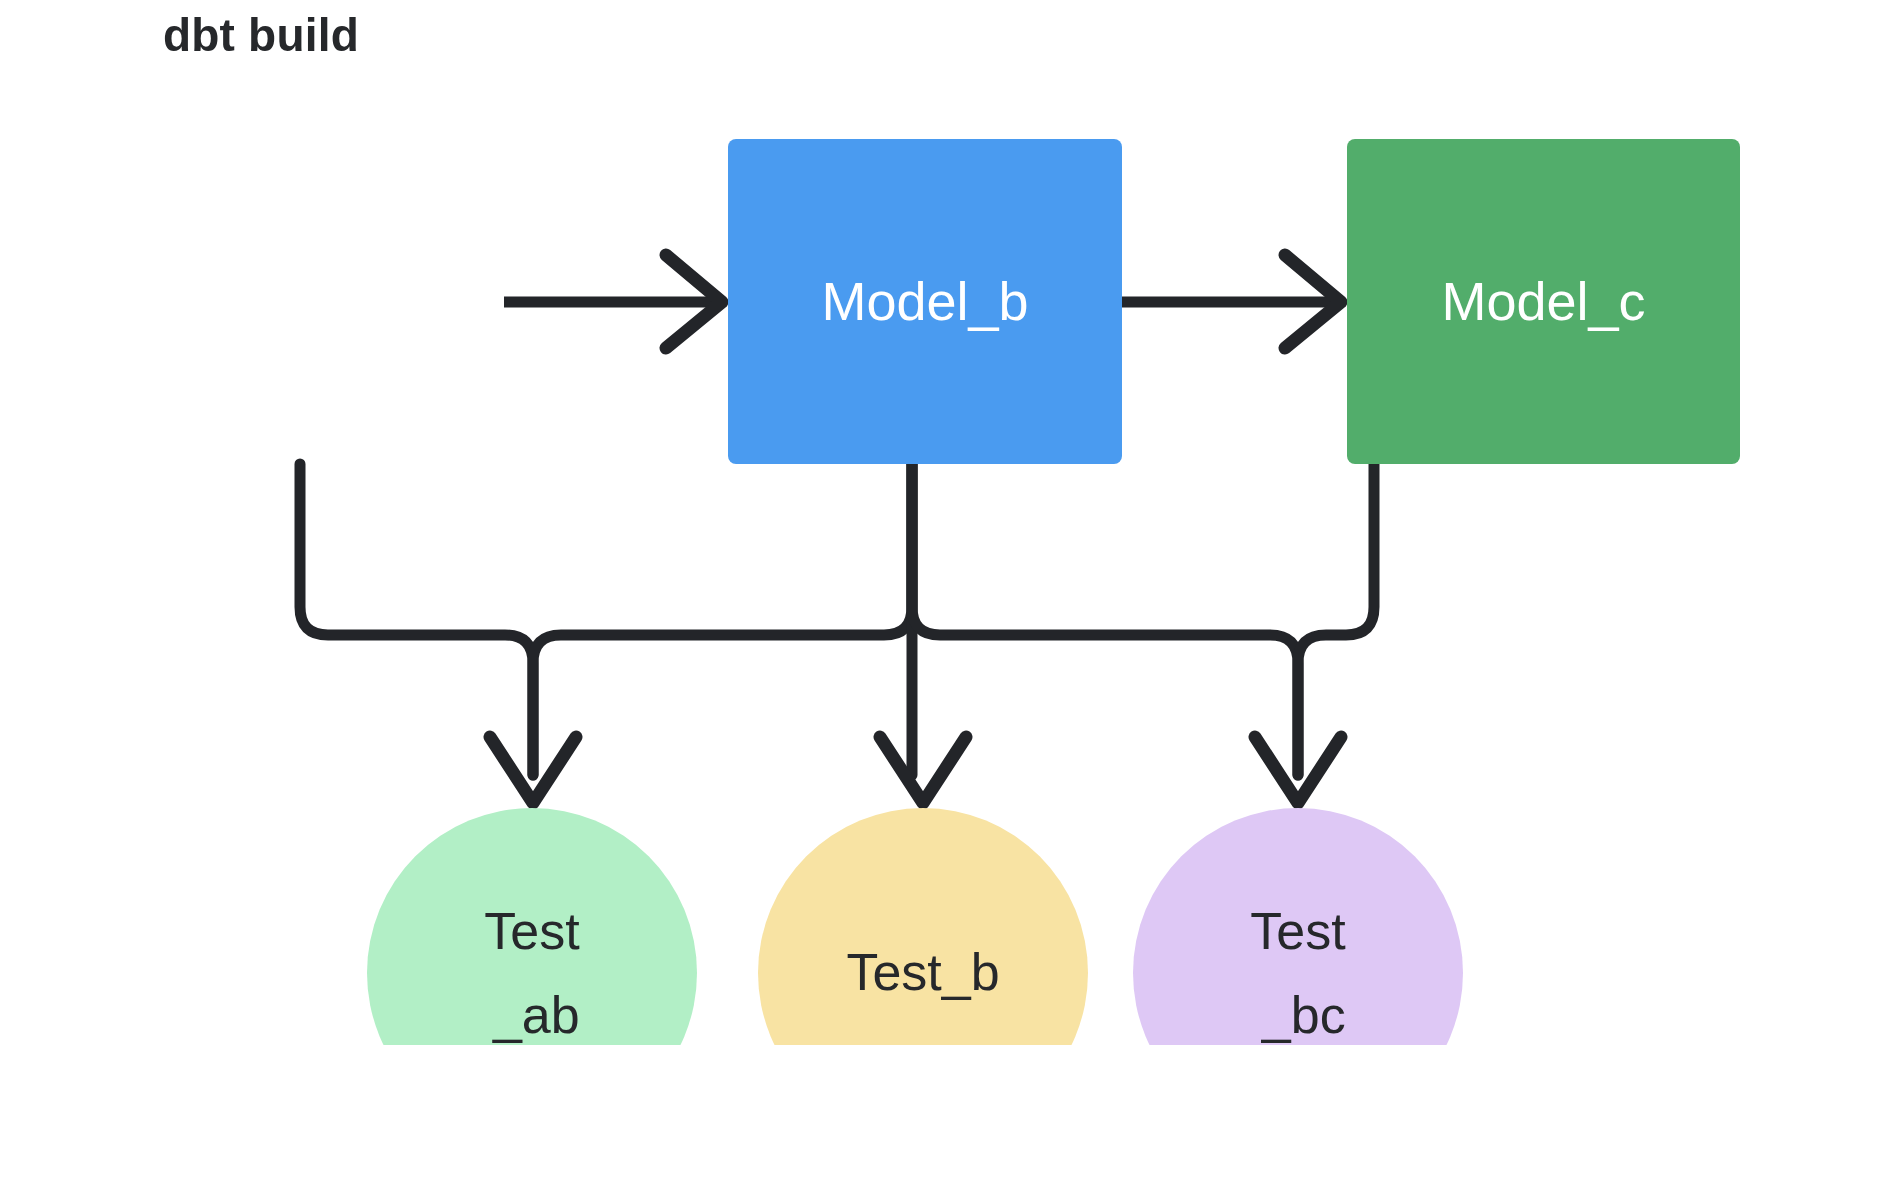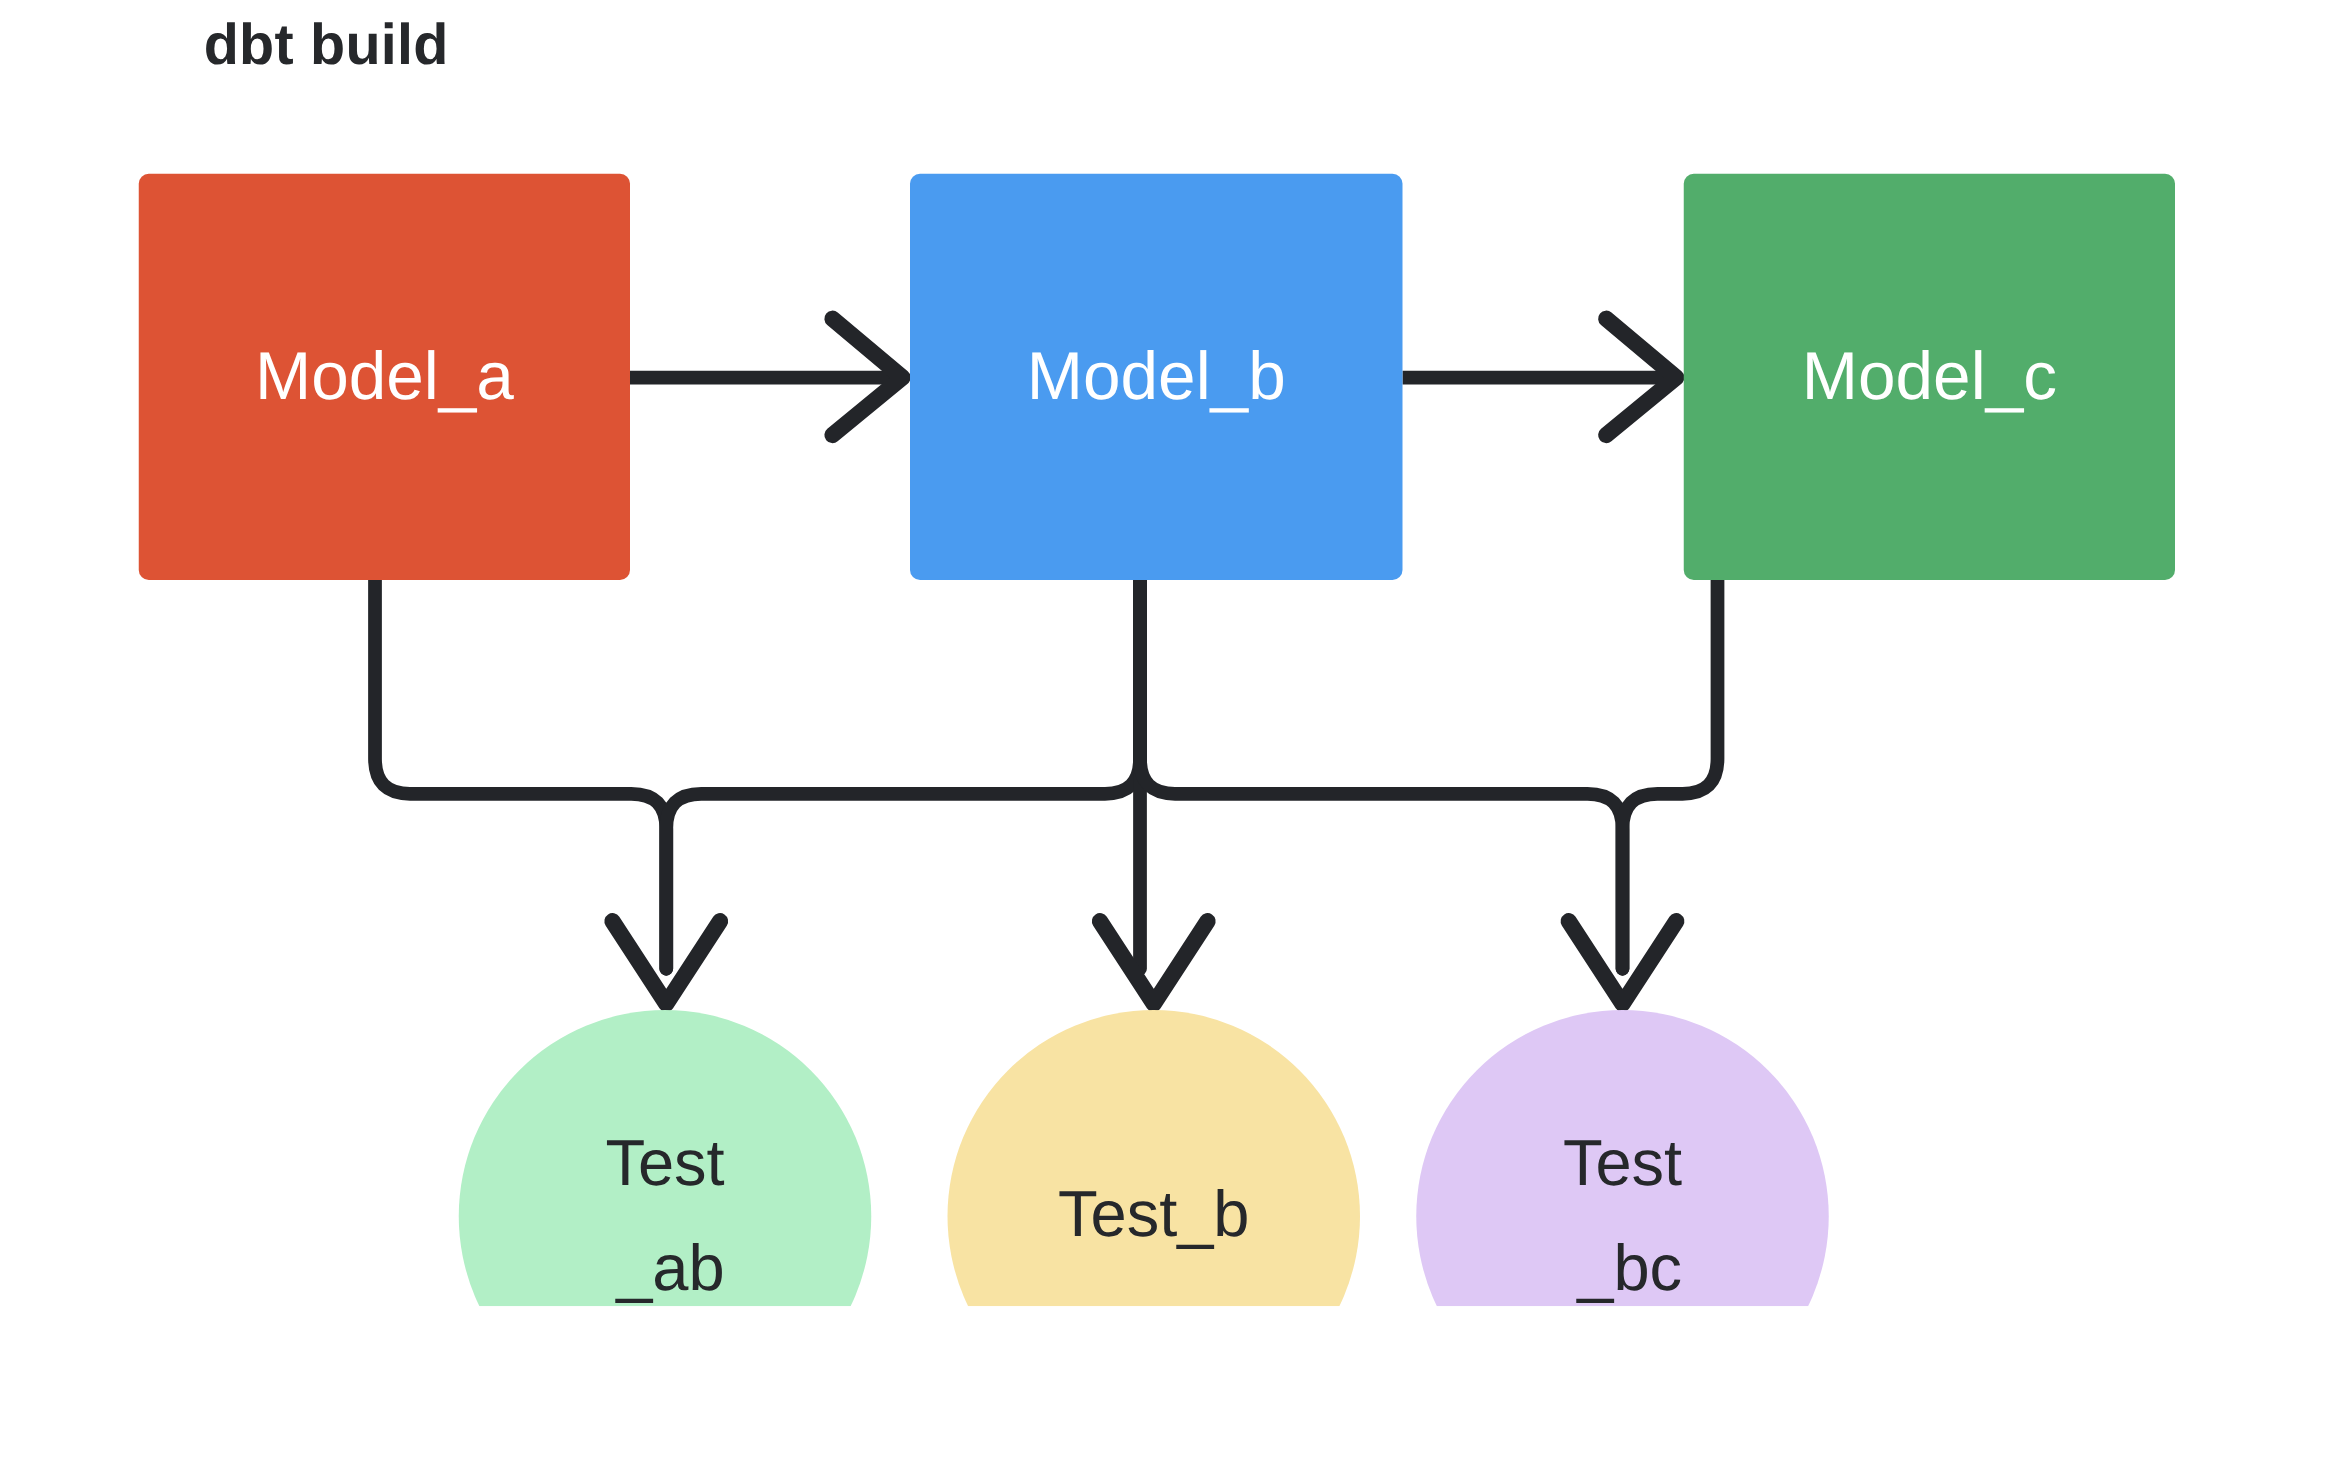--- a/index.html
+++ b/index.html
@@ -113,23 +113,20 @@
     <g>
       <polyline points="880,737 923,803 966,737" fill="none" stroke="#232529" stroke-width="13" stroke-linecap="round" stroke-linejoin="round"></polyline>
     </g>
     <g>
       <polyline points="1255,737 1298,803 1341,737" fill="none" stroke="#232529" stroke-width="13" stroke-linecap="round" stroke-linejoin="round"></polyline>
     </g>
   </svg>
 
   <div class="diagram-title">dbt build</div>
 
-  <div class="node-box" id="node-model-a" style="left:111px; top:139px; width:393px; height:325px; background:#dd5334;">
-    <span class="node-label">Model_a</span>
-  </div>
 
   <div class="node-box" id="node-model-b" style="left:728px; top:139px; width:394px; height:325px; background:#4a9bf0;">
     <span class="node-label">Model_b</span>
   </div>
 
   <div class="node-box" id="node-model-c" style="left:1347px; top:139px; width:393px; height:325px; background:#52ad6b;">
     <span class="node-label">Model_c</span>
   </div>
 
   <div class="node-circle" id="node-test-ab" style="left:367px; top:808px; width:330px; height:330px; background:#b2efc6;">

